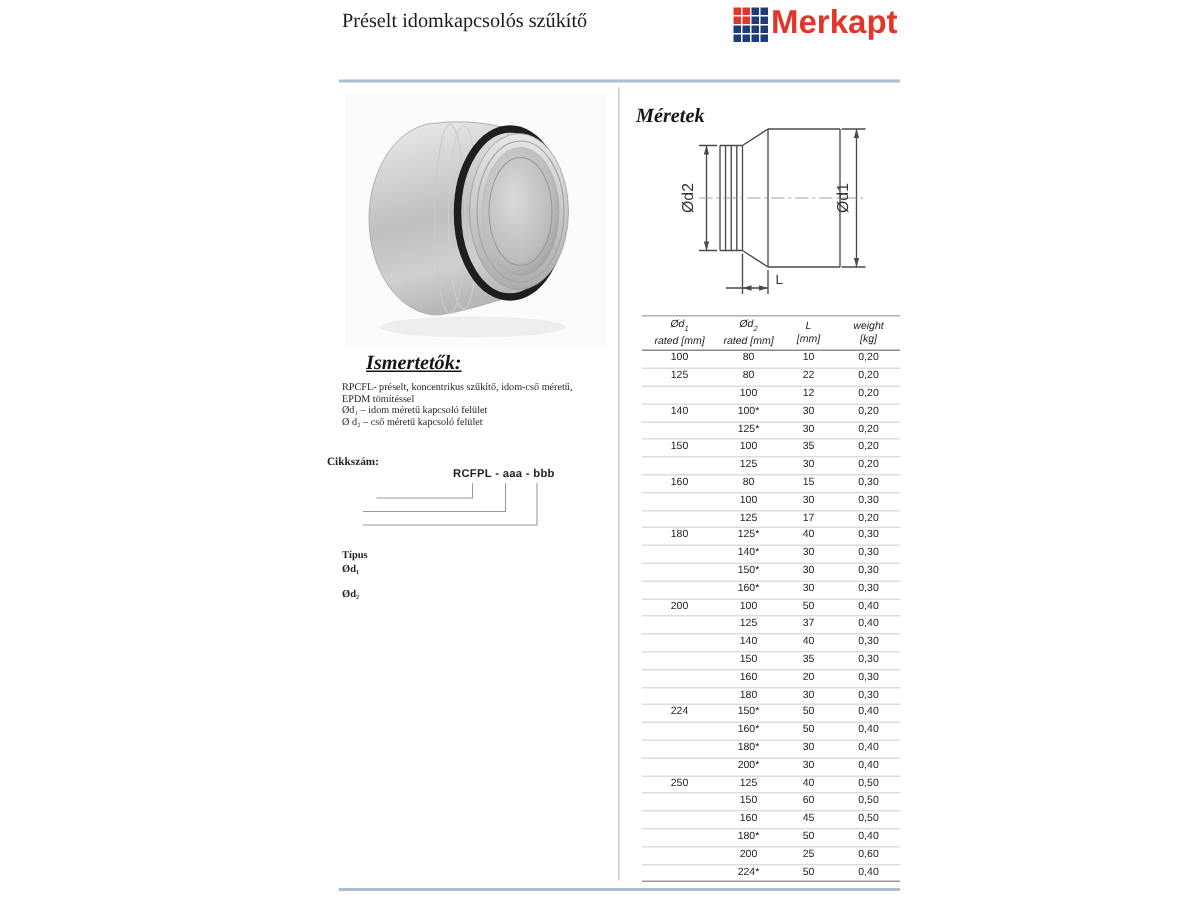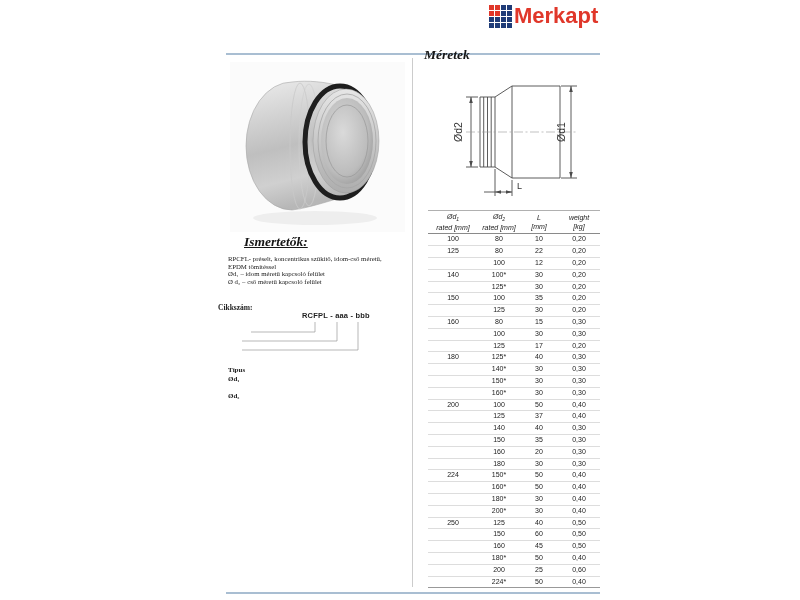--- a/index.html
+++ b/index.html
@@ -10,21 +10,21 @@
   
   .subtitle { left:228px; top:6px; font-size:13.5px; color:#1b1b1b; }
   .title { left:227px; top:19px; font-size:24px; font-weight:bold;
            font-family:"Liberation Sans", sans-serif; letter-spacing:0.5px; color:#141414; }
   .header-rule, .bottom-rule { left:226px; width:374px; height:2px;
            background:var(--rule_blue,#a9bed2); }
   .header-rule { top:53px; }
   .bottom-rule { top:592px; }
 
   
-  .logo { left:489px; top:3px; display:flex; align-items:center; }
+  .logo { left:489px; top:3px; display:flex; align-items:flex-start; }
   .logo-grid { display:grid; grid-template-columns:repeat(4,5px); grid-template-rows:repeat(4,5px);
                gap:1px; margin-top:2px; }
   .logo-grid span { display:block; background:var(--brand_navy,#1f3c78); }
   .logo-grid span.r { background:var(--brand_red,#e0372a); }
   .logo-text { font-family:"Liberation Sans", sans-serif; font-weight:bold; font-size:22px;
                color:var(--brand_red,#e0372a); line-height:24px; margin-left:2px; }
 
   
   .photo { left:230px; top:62px; }
   .sec-heading { font-size:13.5px; font-weight:bold; font-style:italic; color:#161616; }
@@ -32,41 +32,42 @@
   .desc { left:228px; top:255px; width:186px; font-size:6.8px; line-height:7.6px; color:#222; }
   .cikkszam { left:218px; top:303px; font-size:7.5px; font-weight:bold; color:#222; }
   .code { left:302px; top:311px; font-size:7.5px; font-weight:bold; letter-spacing:0.2px;
           font-family:"Liberation Sans", sans-serif; color:#222; }
   .code-label { left:228px; font-size:7px; font-weight:bold; color:#222;margin-top:38px; }
   .cl0 { top:328px; } .cl1 { top:337px; } .cl2 { top:354px; }
   .connector { left:228px; top:300px; }
 
   
   .divider { left:412px; top:58px; width:1px; height:529px; background:var(--divider,#ccc); }
-  .meretek { left:424px; top:47px;text-align:right; }
+  .meretek { left:424px; top:69px;text-align:right; }
   .drawing { left:450px; top:80px; }
   .drawing text { font-family:"Liberation Sans", sans-serif; fill:#333; }
 
   
   .dim-table-wrap { left:428px; top:210px; width:172px; }
   table { width:172px; border-collapse:collapse; table-layout:fixed;
           font-family:"Liberation Sans", sans-serif; border-top:1px solid #b0b0b0; }
   col.c1 { width:50px; } col.c2 { width:42px; } col.c3 { width:38px; } col.c4 { width:42px; }
   thead th { font-size:7px; font-style:italic; font-weight:normal; color:#222;
              padding:2px 0 1px 0; border-bottom:1px solid #8a8a8a; text-align:center; line-height:8.5px; }
   thead th sub { font-size:5px; }
   tbody td { font-size:7px; color:#222; text-align:center; height:10.8px; line-height:10.8px;
              padding:0; border-bottom:1px solid #ddd; }
   tbody tr:last-child td { border-bottom:1px solid #999; }
 </style>
 </head>
 <body>
 
 <div id="page">
 
+  <div class="abs subtitle">Préselt idomkapcsolós szűkítő</div>
 
   <div class="abs logo">
     <div class="logo-grid">
       <span class="r"></span>
         <span class="r"></span>
         <span></span>
         <span></span>
       <span class="r"></span>
         <span class="r"></span>
         <span></span>

